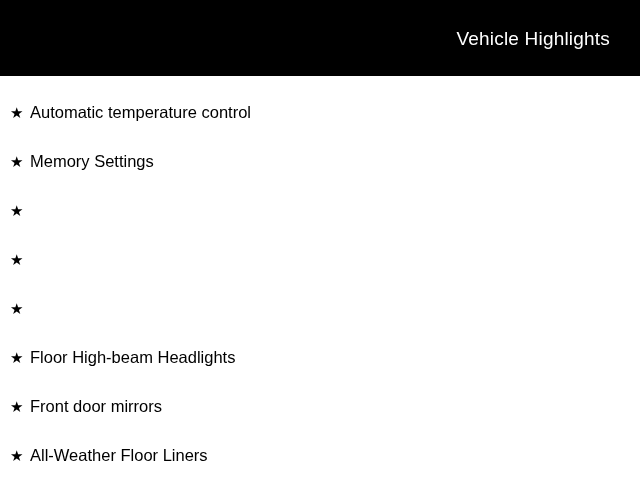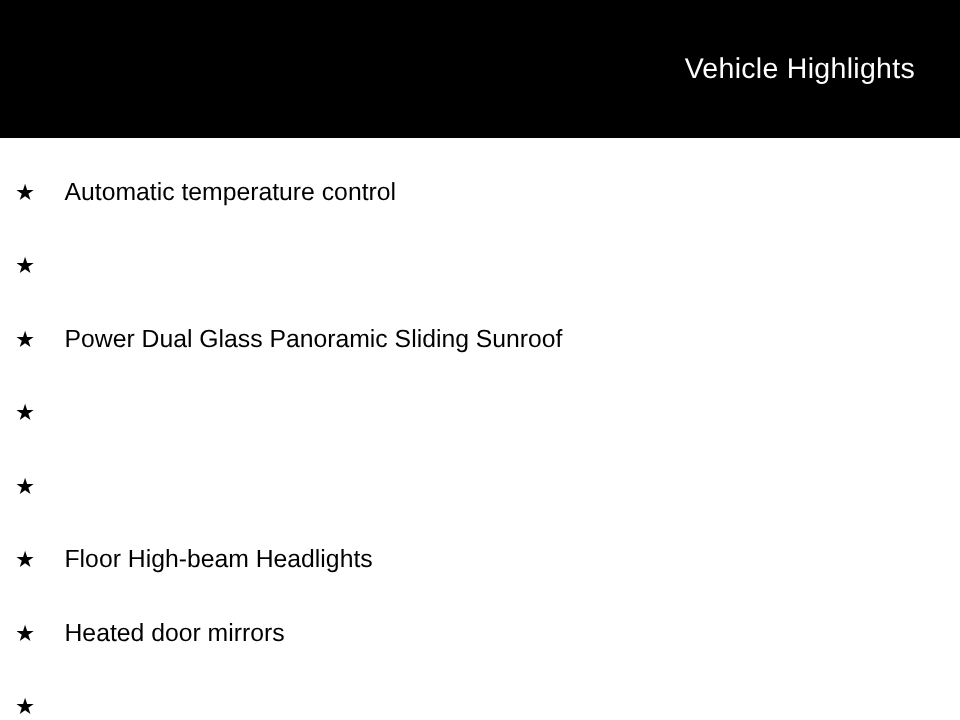--- a/index.html
+++ b/index.html
@@ -14,21 +14,21 @@
     overflow: hidden;
   }
   .page {
     position: relative;
     width: 640px;
     height: 480px;
     background: #ffffff;
   }
   .header-bar {
     width: 640px;
-    height: 92px;
+    height: 76px;
     background: #000000;
     display: flex;
     align-items: center;
     justify-content: flex-end;
     box-sizing: border-box;
     padding-right: 30px;
   }
   .header-title {
     color: #ffffff;
     font-size: 19px;
@@ -55,56 +55,56 @@
     color: #000000;
     font-size: 15px;
     line-height: 1;
     text-align: left;
   }
   .item-label {
     color: #000000;
     font-size: 16.5px;
     line-height: 1;
     white-space: nowrap;
-    margin-left: 13px;
   }
 </style>
 </head>
 <body>
 
 <div class="page">
 
   <div class="header-bar">
     <div class="header-title">Vehicle Highlights</div>
   </div>
 
   <ul class="highlights-list">
     <li class="highlight-item">
       <span class="bullet-star">★</span>
       <span class="item-label">Automatic temperature control</span>
     </li>
     <li class="highlight-item">
       <span class="bullet-star">★</span>
+      <span class="item-label">Memory Settings</span>
     </li>
     <li class="highlight-item">
       <span class="bullet-star">★</span>
-      <span class="item-label">Power Dual Glass Panoramic Sliding Sunroof</span>
     </li>
     <li class="highlight-item">
       <span class="bullet-star">★</span>
     </li>
     <li class="highlight-item">
       <span class="bullet-star">★</span>
     </li>
     <li class="highlight-item">
       <span class="bullet-star">★</span>
       <span class="item-label">Floor High-beam Headlights</span>
     </li>
     <li class="highlight-item">
       <span class="bullet-star">★</span>
-      <span class="item-label">Heated door mirrors</span>
+      <span class="item-label">Front door mirrors</span>
     </li>
     <li class="highlight-item">
       <span class="bullet-star">★</span>
+      <span class="item-label">All-Weather Floor Liners</span>
     </li>
   </ul>
 
 </div>
 
 </body></html>

